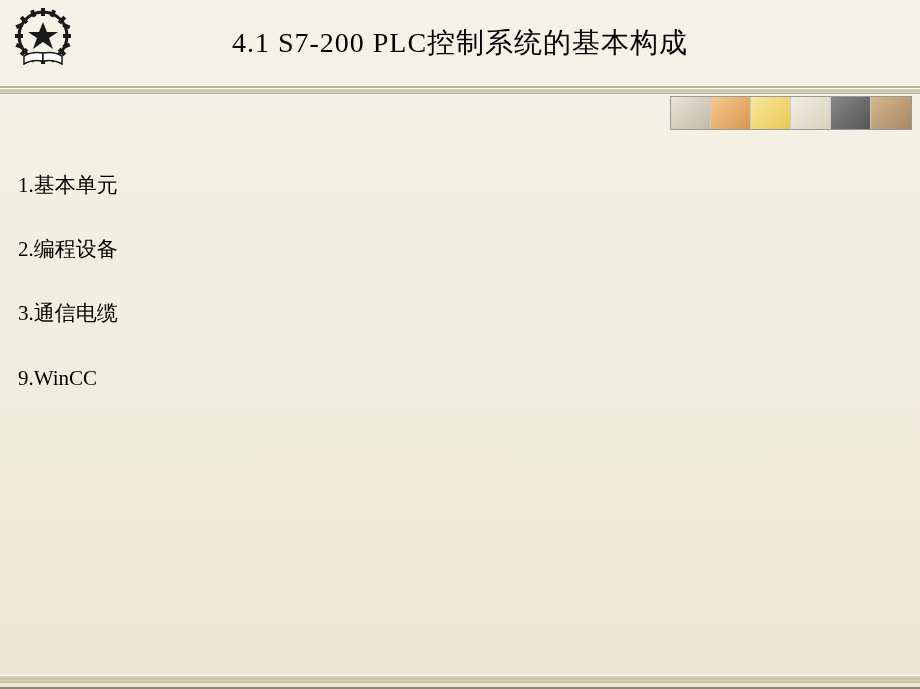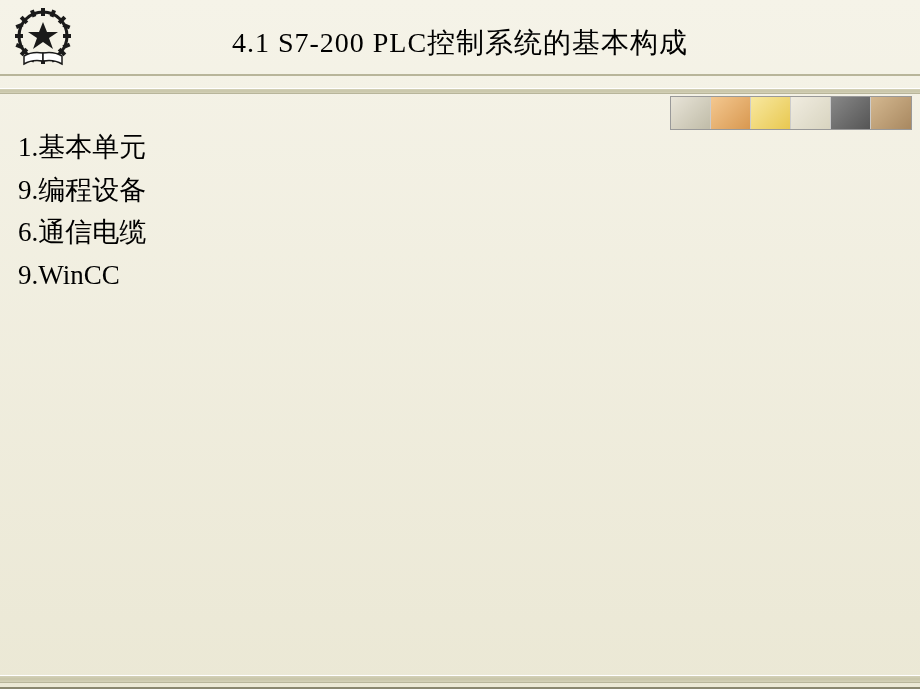--- a/index.html
+++ b/index.html
@@ -6,21 +6,21 @@
     body {
       width: 920px;
       height: 689px;
       background: linear-gradient(to bottom, #f5f3e8 0%, #ebe8d5 100%);
       font-family: "SimSun", "Microsoft YaHei", serif;
       position: relative;
       overflow: hidden;
     }
     .header-area {
       position: relative;
-      height: 76px;
+      height: 88px;
       border-bottom: 2px solid #b8b59a;
     }
     .logo {
       position: absolute;
       left: 10px;
       top: 8px;
     }
     .title {
       text-align: center;
       padding-top: 24px;
@@ -56,24 +56,25 @@
     .icon1 { background: linear-gradient(135deg, #e8e4d8 0%, #c0bca8 100%); }
     .icon2 { background: linear-gradient(135deg, #f4c890 0%, #d89850 100%); }
     .icon3 { background: linear-gradient(135deg, #f8e8a0 0%, #e8c850 100%); }
     .icon4 { background: linear-gradient(135deg, #f0ece0 0%, #d8d4c0 100%); }
     .icon5 { background: linear-gradient(135deg, #888 0%, #555 100%); }
     .icon6 { background: linear-gradient(135deg, #d4b890 0%, #a88860 100%); }
     .content {
       padding: 50px 18px 0 18px;
     }
     .list-item {
-      font-size: 27px;
+      font-size: 21px;
       line-height: 1.58;
       color: #000;
       font-family: "Times New Roman", "SimSun", serif;
+      margin-top: 31px;
     }
     .bottom-divider {
       position: absolute;
       bottom: 6px;
       left: 0;
       right: 0;
       height: 8px;
       background: linear-gradient(to bottom, #d4d1b8 0%, #c8c5a8 50%, #d4d1b8 100%);
       border-top: 1px solid #fff;
       border-bottom: 1px solid #b8b59a;
@@ -129,19 +130,19 @@
   <div class="icon1"></div>
   <div class="icon2"></div>
   <div class="icon3"></div>
   <div class="icon4"></div>
   <div class="icon5"></div>
   <div class="icon6"></div>
 </div>
 
 <div class="content">
   <div class="list-item">1.基本单元</div>
-  <div class="list-item">9.编程设备</div>
-  <div class="list-item">6.通信电缆</div>
+  <div class="list-item">2.编程设备</div>
+  <div class="list-item">3.通信电缆</div>
   <div class="list-item">9.WinCC</div>
 </div>
 
 <div class="bottom-divider"></div>
 <div class="bottom-line"></div>
 
 </body></html>

